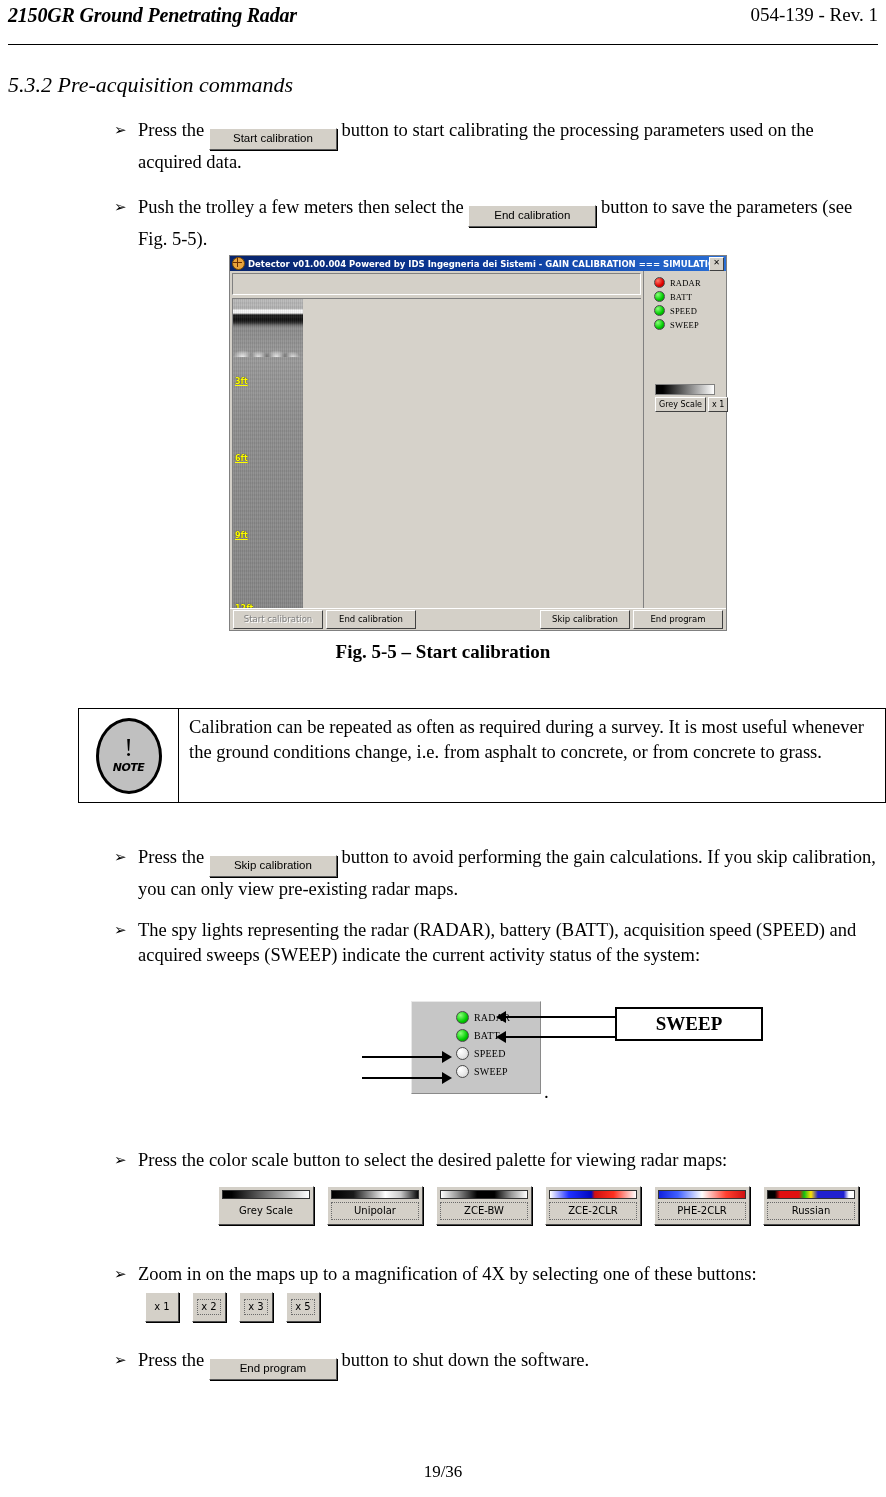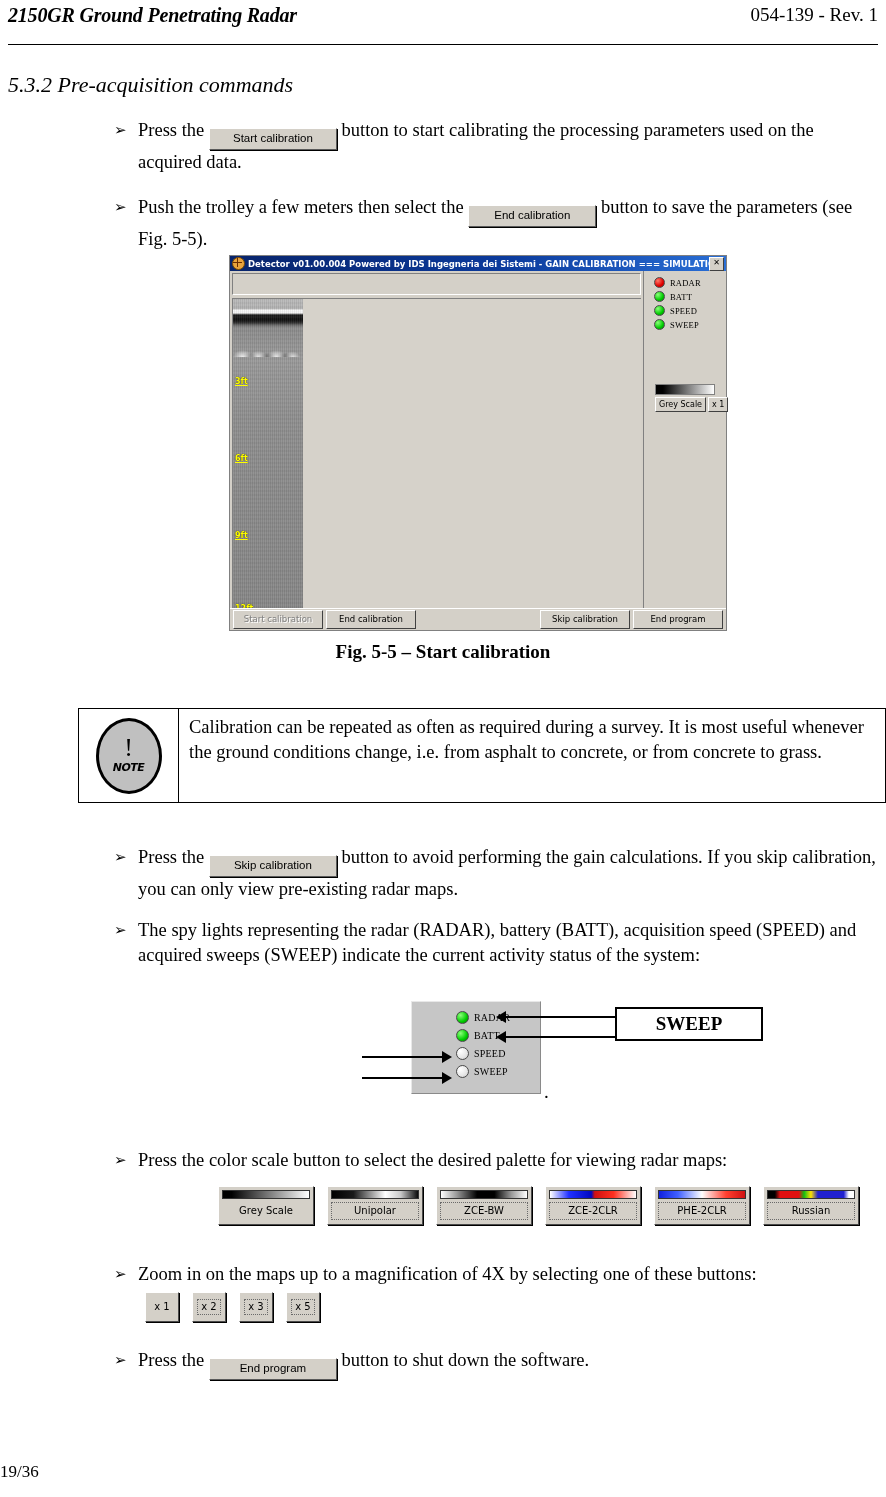--- a/index.html
+++ b/index.html
@@ -505,20 +505,21 @@
     border: 1px dotted #6a6a6a;
     padding: 1px 3px 2px 3px;
     line-height: 11px;
   }
   .zoombtn.plain .zl { border: 1px solid transparent; }
 
   
   .footer {
     position: absolute;
     left: 0; right: 0; top: 1462px;
+    text-align: center;
     font-size: 17px;
   }
 </style>
 </head>
 <body>
 
 <div class="page-header">
   <div class="hdr-left">2150GR Ground Penetrating Radar</div>
   <div class="hdr-right">054-139 - Rev. 1</div>
 </div>

